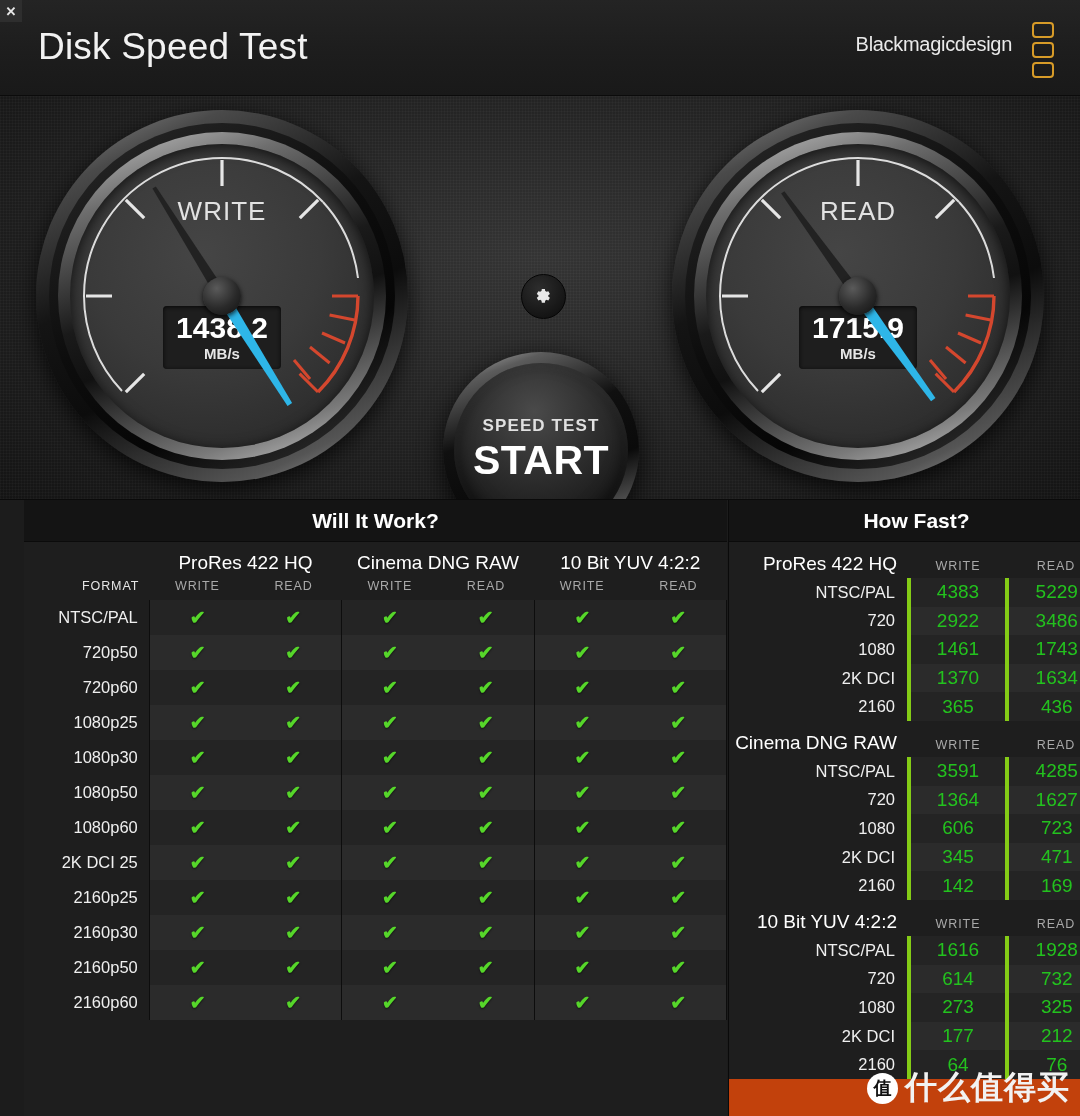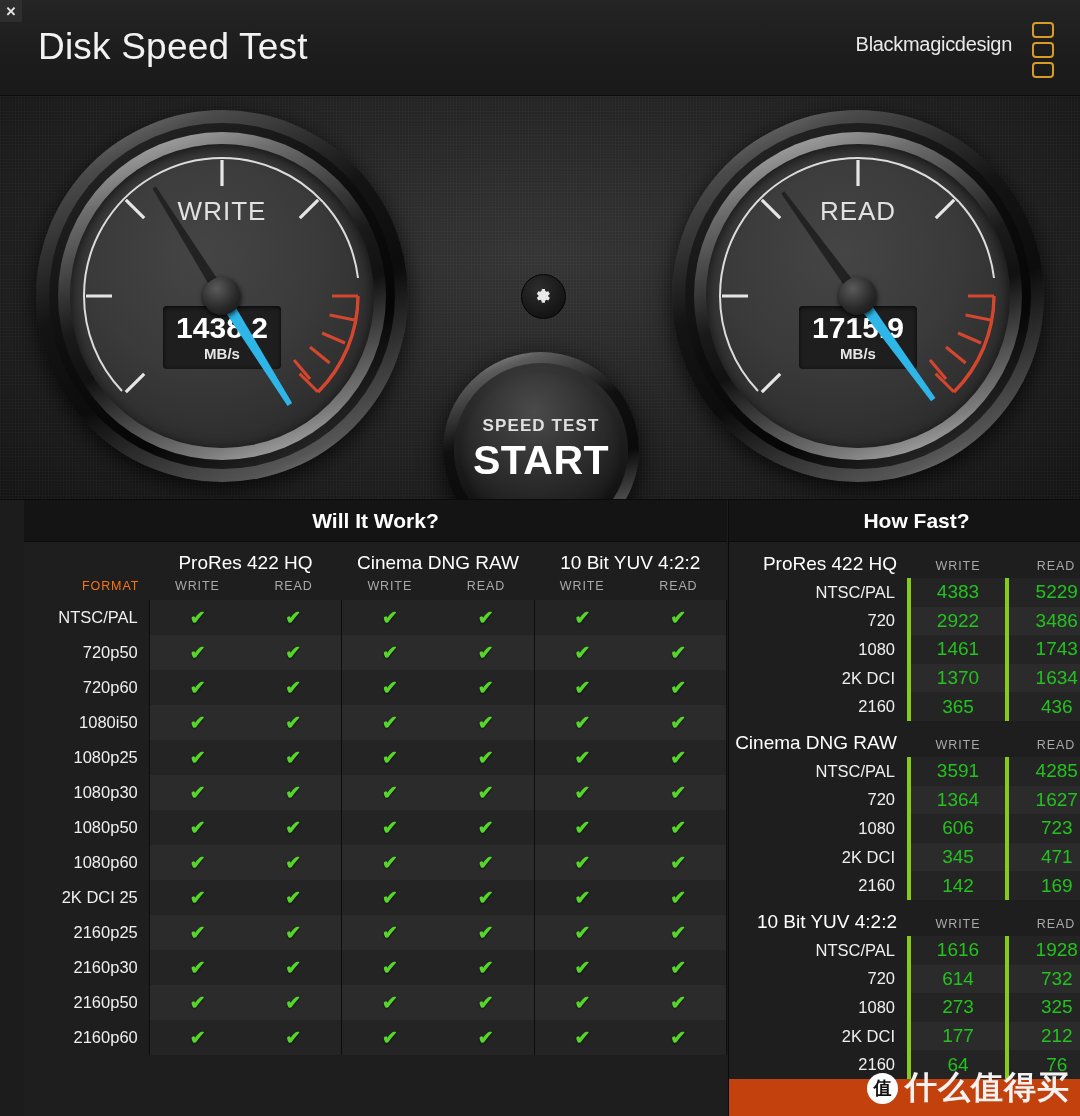--- a/index.html
+++ b/index.html
@@ -152,21 +152,21 @@
   table.wiw col.c-cell{ width:96px; }
 
   .wiw .grp-row th {
     font-size:19px; font-weight:400; color:#fff;
     padding:10px 0 2px; text-align:center; background:#1e1e1e;
   }
   .wiw .sub-row th {
     font-size:12.5px; font-weight:400; color:#a9a9a9;
     letter-spacing:.9px; padding:3px 0 7px; text-align:center; background:#1e1e1e;
   }
-  .wiw .sub-row th.fmt { text-align:right; padding-right:10px; color:#f97316; }
+  .wiw .sub-row th.fmt { text-align:right; padding-right:10px; color:#e5e5e5; }
 
   .wiw tbody td { height:35px; }
   .wiw td.fmt {
     text-align:right; padding-right:11px;
     font-size:16.5px; color:#efefef; background:#1e1e1e;
   }
   .wiw td.cell { text-align:center; vertical-align:middle; }
   .wiw tbody tr:nth-child(odd)  td.cell { background:#242424; }
   .wiw tbody tr:nth-child(even) td.cell { background:#2b2b2b; }
   .wiw td.cell.sep { border-left:1px solid #0d0d0d; }
@@ -391,29 +391,20 @@
             <tr>
               <td class="fmt">720p60</td>
               <td class="cell sep"><span class="tick">✔</span></td>
               <td class="cell"><span class="tick">✔</span></td>
               <td class="cell sep"><span class="tick">✔</span></td>
               <td class="cell"><span class="tick">✔</span></td>
               <td class="cell sep"><span class="tick">✔</span></td>
               <td class="cell last"><span class="tick">✔</span></td>
             </tr>
             <tr>
-              <td class="fmt">1080i50</td>
-              <td class="cell sep"><span class="tick">✔</span></td>
-              <td class="cell"><span class="tick">✔</span></td>
-              <td class="cell sep"><span class="tick">✔</span></td>
-              <td class="cell"><span class="tick">✔</span></td>
-              <td class="cell sep"><span class="tick">✔</span></td>
-              <td class="cell last"><span class="tick">✔</span></td>
-            </tr>
-            <tr>
               <td class="fmt">1080p25</td>
               <td class="cell sep"><span class="tick">✔</span></td>
               <td class="cell"><span class="tick">✔</span></td>
               <td class="cell sep"><span class="tick">✔</span></td>
               <td class="cell"><span class="tick">✔</span></td>
               <td class="cell sep"><span class="tick">✔</span></td>
               <td class="cell last"><span class="tick">✔</span></td>
             </tr>
             <tr>
               <td class="fmt">1080p30</td>

